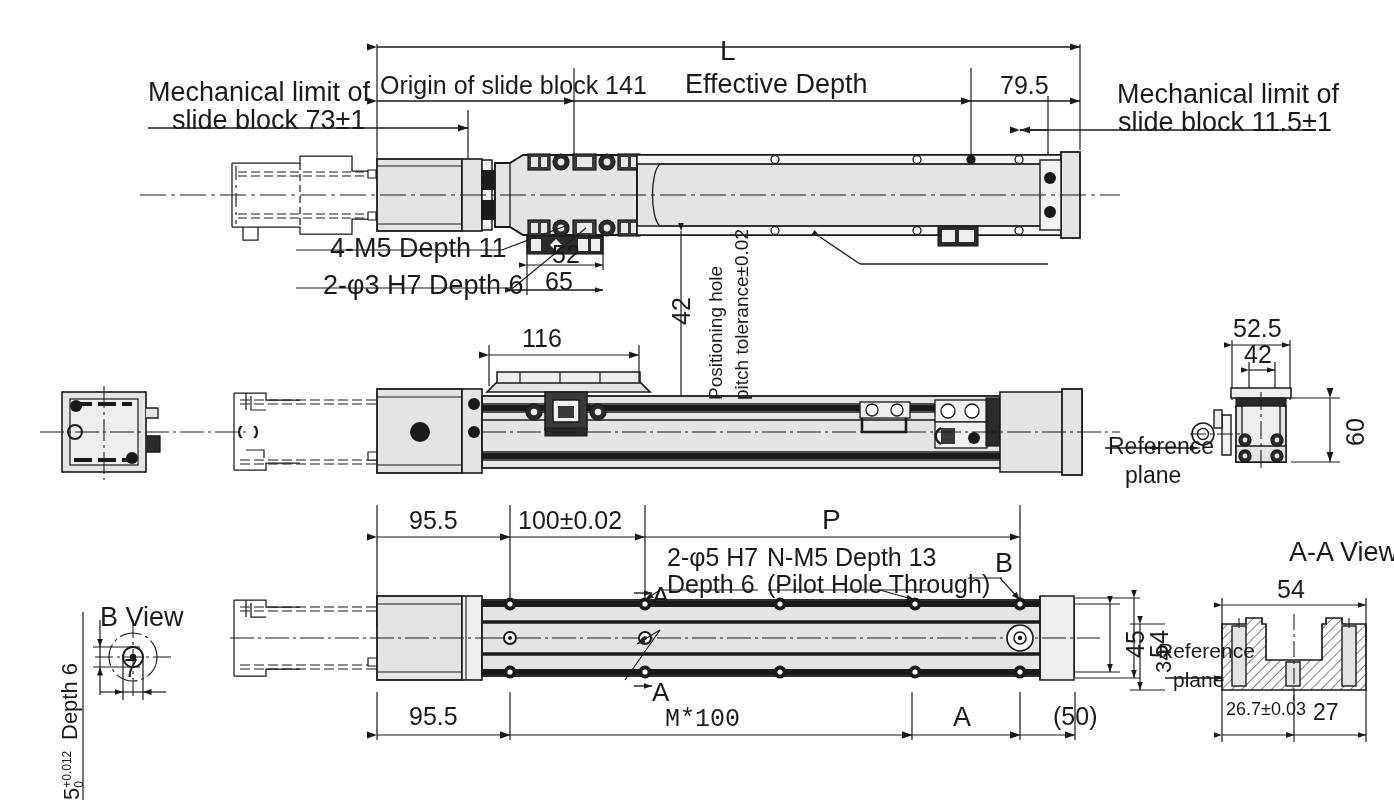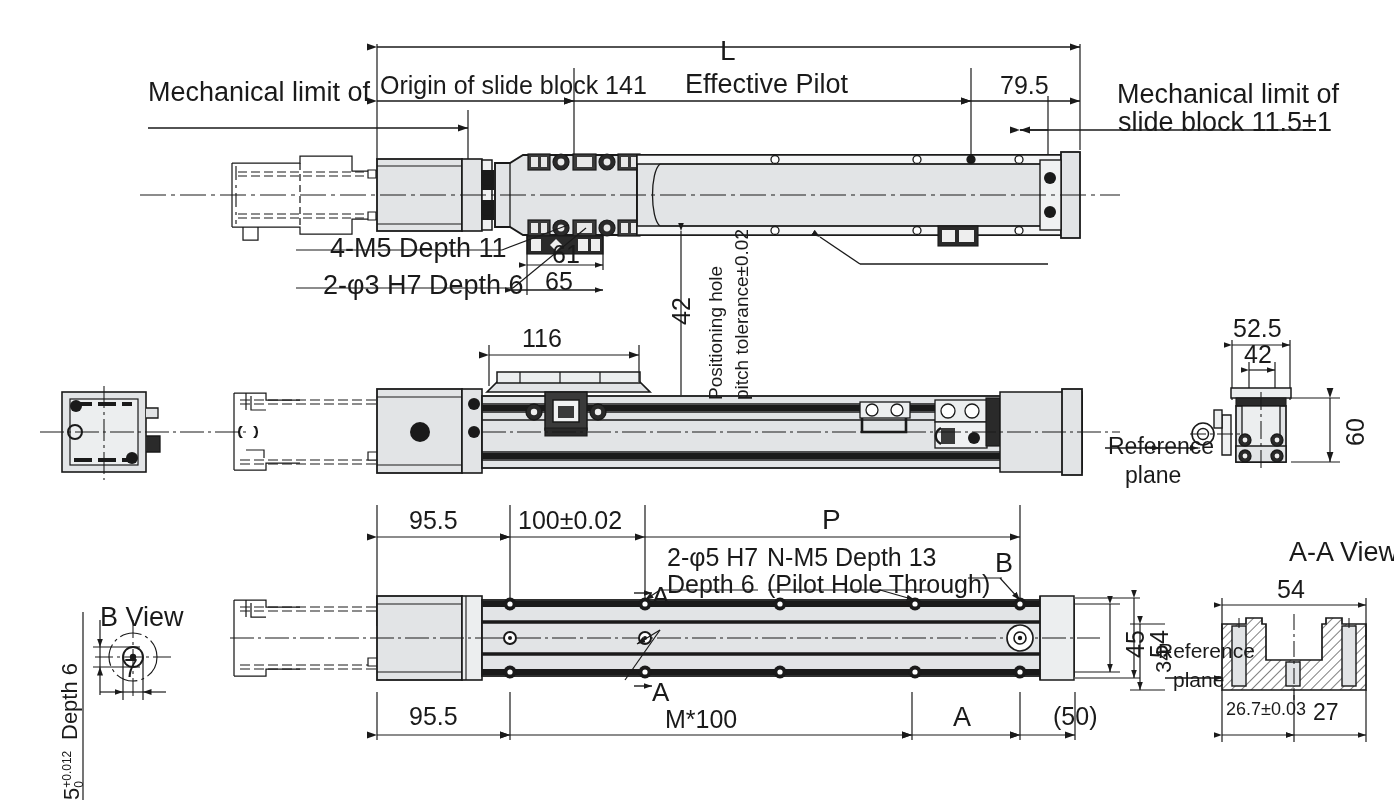--- a/index.html
+++ b/index.html
@@ -494,31 +494,32 @@
     <line x1="100" y1="620" x2="100" y2="647" marker-end="url(#arS)"></line>
     <line x1="100" y1="695" x2="100" y2="667" marker-end="url(#arS)"></line>
     <line x1="100" y1="647" x2="100" y2="667"></line>
     <line x1="83" y1="612" x2="83" y2="800"></line>
   </g>
 
   </g>
 </svg>
 
 <div class="txt big" style="left:148px;top:78px;">Mechanical limit of</div>
+<div class="txt big" style="left:172px;top:106px;">slide block 73±1</div>
 <div class="txt big" style="left:1117px;top:80px;">Mechanical limit of</div>
 <div class="txt big" style="left:1118px;top:108px;">slide block 11.5±1</div>
 
 <div class="txt dim" style="left:720px;top:36px;font-size:28px;">L</div>
 <div class="txt dim" style="left:380px;top:72px;">Origin of slide block 141</div>
-<div class="txt big" style="left:685px;top:70px;">Effective Pilot</div>
+<div class="txt big" style="left:685px;top:70px;">Effective Depth</div>
 <div class="txt dim" style="left:1000px;top:72px;">79.5</div>
 
 <div class="txt big" style="left:330px;top:234px;">4-M5 Depth 11</div>
 <div class="txt big" style="left:303px;top:271px;margin-left:20px;">2-φ3 H7 Depth 6</div>
-<div class="txt dim" style="left:552px;top:241px;">61</div>
+<div class="txt dim" style="left:552px;top:241px;">52</div>
 <div class="txt dim" style="left:545px;top:268px;">65</div>
 <div class="txt dim" style="left:522px;top:325px;">116</div>
 
 <div class="txt dim vert" style="left:668px;top:325px;transform:rotate(-90deg);transform-origin:0 0;">42</div>
 <div class="txt" style="left:706px;top:400px;font-size:19px;transform:rotate(-90deg);transform-origin:0 0;">Positioning hole</div>
 <div class="txt" style="left:732px;top:400px;font-size:19px;transform:rotate(-90deg);transform-origin:0 0;">pitch tolerance±0.02</div>
 
 
 <div class="txt dim" style="left:1233px;top:315px;">52.5</div>
 <div class="txt dim" style="left:1244px;top:341px;">42</div>
@@ -533,21 +534,21 @@
 <div class="txt dim" style="left:667px;top:571px;">Depth 6</div>
 <div class="txt dim" style="left:767px;top:544px;">N-M5 Depth 13</div>
 <div class="txt dim" style="left:767px;top:571px;">(Pilot Hole Through)</div>
 <div class="txt dim" style="left:995px;top:549px;font-size:27px;">B</div>
 <div class="txt dim" style="left:652px;top:582px;font-size:26px;">A</div>
 <div class="txt dim" style="left:652px;top:678px;font-size:26px;">A</div>
 <div class="txt dim vert" style="left:1122px;top:658px;transform:rotate(-90deg);transform-origin:0 0;">45</div>
 <div class="txt dim vert" style="left:1146px;top:658px;transform:rotate(-90deg);transform-origin:0 0;">54</div>
 
 <div class="txt dim" style="left:409px;top:703px;">95.5</div>
-<div class="txt dim" style="left:665px;top:706px;">M*100</div>
+<div class="txt dim" style="left:665px;top:706px;font-family:Liberation Mono, monospace;">M*100</div>
 <div class="txt dim" style="left:953px;top:703px;font-size:27px;">A</div>
 <div class="txt dim" style="left:1021px;top:703px;margin-left:32px;">(50)</div>
 
 <div class="txt big" style="left:1245px;top:538px;margin-left:44px;">A-A View</div>
 <div class="txt dim" style="left:1277px;top:576px;">54</div>
 <div class="txt dim vert" style="left:1152px;top:673px;transform:rotate(-90deg);transform-origin:0 0;font-size:22px;">34</div>
 <div class="txt" style="left:1158px;top:640px;font-size:21px;">Reference</div>
 <div class="txt" style="left:1173px;top:669px;font-size:21px;">plane</div>
 <div class="txt" style="left:1226px;top:700px;font-size:18px;">26.7±0.03</div>
 <div class="txt" style="left:1313px;top:700px;font-size:23px;">27</div>

